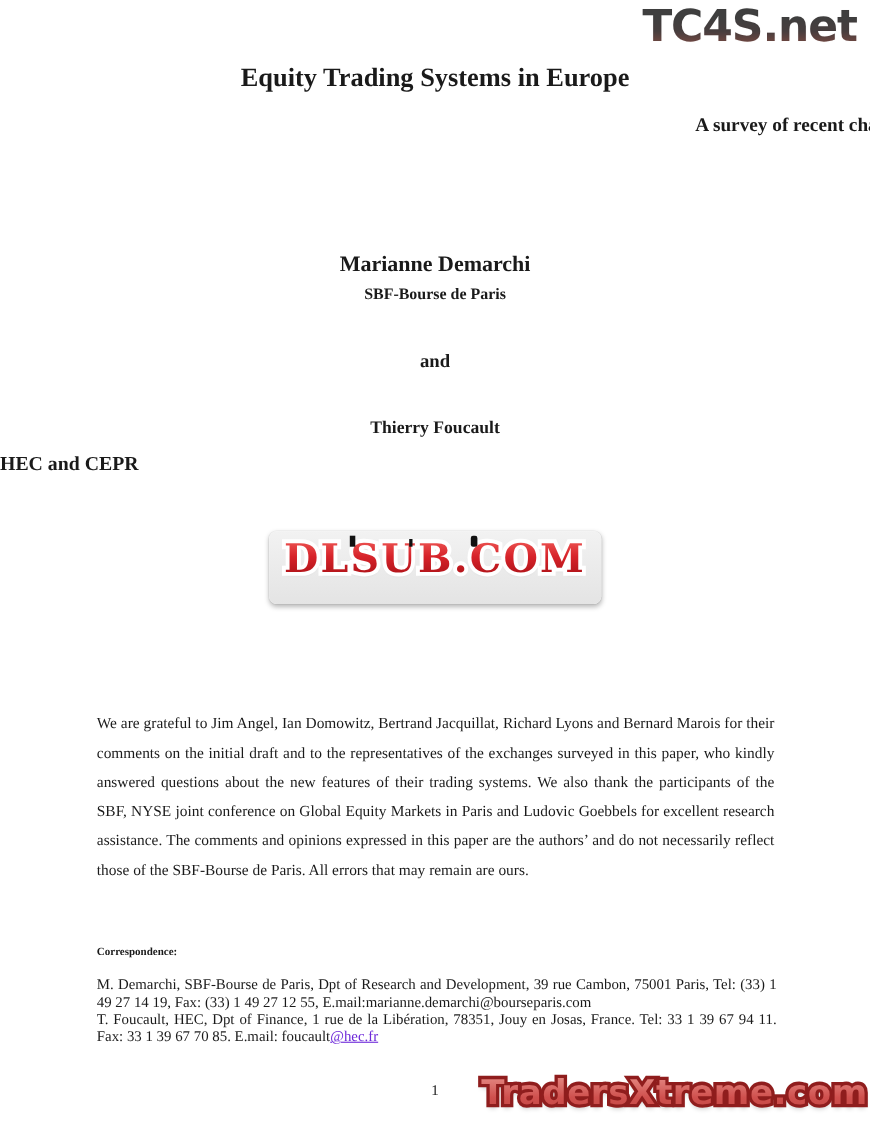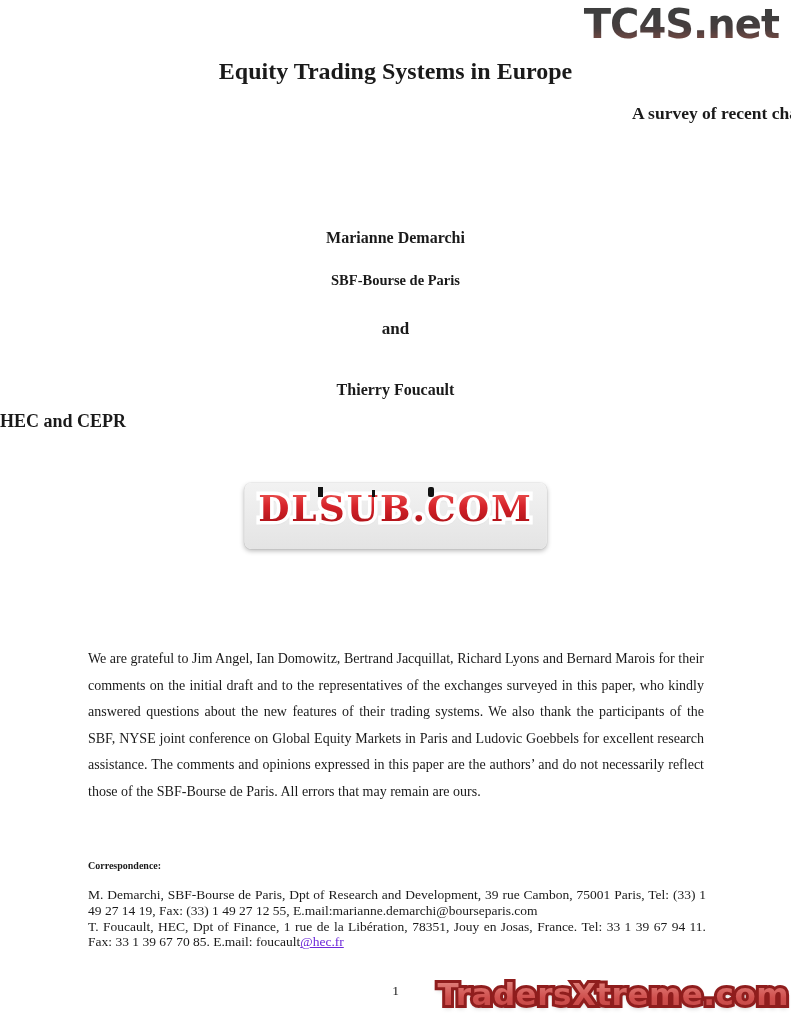--- a/index.html
+++ b/index.html
@@ -39,22 +39,22 @@
     font-weight: bold;
   }
   .subtitle {
     position: absolute;
     top: 103px; left: 0; width: 100%;
     text-align: right;
     font-size: 17.5px;
     font-weight: bold;
     margin-left: 40px;
   }
-  .author-name-1 { position: absolute; top: 229px; left: 0; width: 100%; text-align: center; font-size: 16px; font-weight: bold; }
-  .author-aff-1  { position: absolute; top: 260px; left: 0; width: 100%; text-align: center; font-size: 14.5px; font-weight: bold; margin-top: 12px; }
+  .author-name-1 { position: absolute; top: 229px; left: 0; width: 100%; text-align: center; font-size: 20px; font-weight: bold; }
+  .author-aff-1  { position: absolute; top: 260px; left: 0; width: 100%; text-align: center; font-size: 14.5px; font-weight: bold; }
   .conjunction   { position: absolute; top: 319px; left: 0; width: 100%; text-align: center; font-size: 17px; font-weight: bold; }
   .author-name-2 { position: absolute; top: 381px; left: 0; width: 100%; text-align: center; font-size: 16px; font-weight: bold; }
   .author-aff-2  { position: absolute; top: 411px; left: 0; width: 100%; text-align: left; font-size: 18px; font-weight: bold; }
 
   
   .dlsub-badge {
     position: absolute;
     top: 483px;
     left: 50%;
     transform: translateX(-50%);

